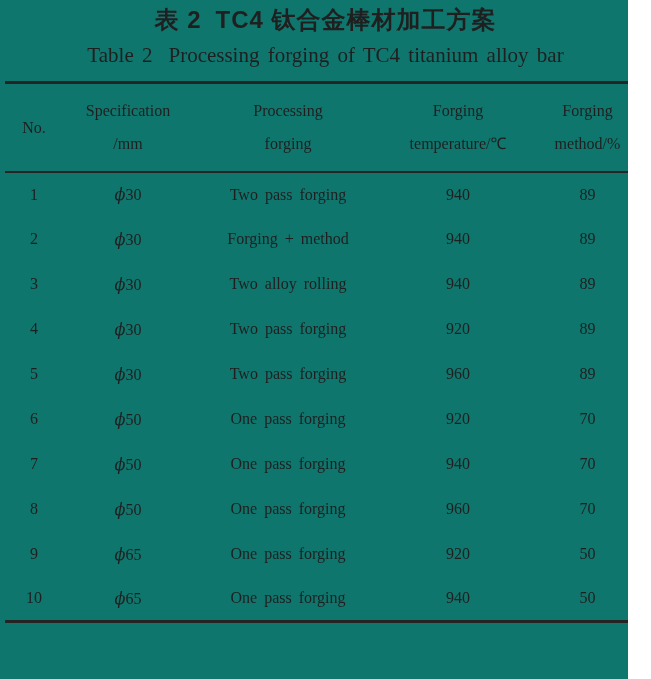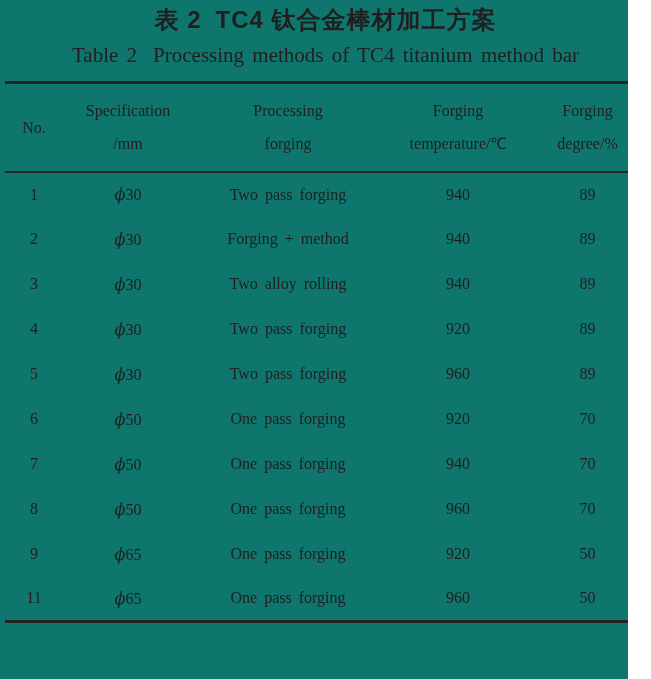--- a/index.html
+++ b/index.html
@@ -77,21 +77,21 @@
 </head>
 <body>
 
 <div class="page">
 
   <div class="caption-zh">
     <span class="cap-label">表 2</span><span>TC4 钛合金棒材加工方案</span>
   </div>
 
   <div class="caption-en">
-    <span class="cap-label">Table 2</span><span>Processing methods of TC4 titanium method bar</span>
+    <span class="cap-label">Table 2</span><span>Processing forging of TC4 titanium alloy bar</span>
   </div>
 
   <table class="scheme">
     <thead>
       <tr>
           <th class="col0">
             <div>No.</div>
           </th>
           <th class="col1">
             <div>Specification</div>
@@ -100,21 +100,21 @@
           <th class="col2">
             <div>Processing</div>
             <div>forging</div>
           </th>
           <th class="col3">
             <div>Forging</div>
             <div>temperature/℃</div>
           </th>
           <th class="col4">
             <div>Forging</div>
-            <div>degree/%</div>
+            <div>method/%</div>
           </th>
         </tr>
     </thead>
     <tbody>
         <tr>
           <td class="col0">1</td>
           <td class="col1"><span class="phi">ϕ</span>30</td>
           <td class="col2">Two pass forging</td>
           <td class="col3">940</td>
           <td class="col4">89</td>
@@ -169,22 +169,22 @@
           <td class="col4">70</td>
         </tr>
         <tr>
           <td class="col0">9</td>
           <td class="col1"><span class="phi">ϕ</span>65</td>
           <td class="col2">One pass forging</td>
           <td class="col3">920</td>
           <td class="col4">50</td>
         </tr>
         <tr>
-          <td class="col0">11</td>
+          <td class="col0">10</td>
           <td class="col1"><span class="phi">ϕ</span>65</td>
           <td class="col2">One pass forging</td>
-          <td class="col3">960</td>
+          <td class="col3">940</td>
           <td class="col4">50</td>
         </tr>
       </tbody>
   </table>
 
 </div>
 
 </body></html>

